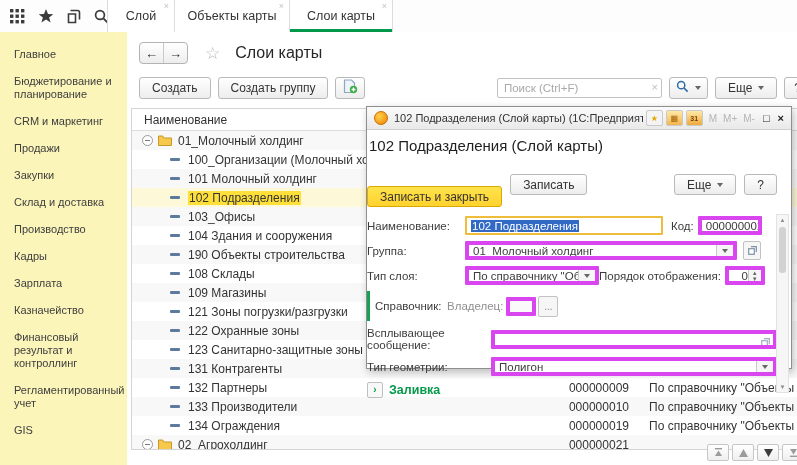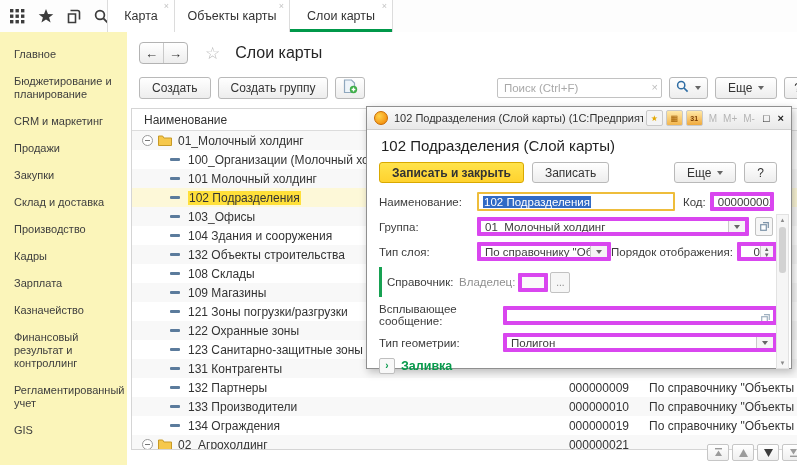--- a/index.html
+++ b/index.html
@@ -68,24 +68,24 @@
   .dlg-titlebar{height:22px;background:linear-gradient(#fbfbfb,#e9e9e9);border-bottom:1px solid #cfcfcf;display:flex;align-items:center;padding:0 7px;font-size:11px;color:#333;}
   .dlg-logo{width:12px;height:12px;border-radius:50%;background:radial-gradient(circle at 35% 35%,#ffd24a,#f07f00);border:1px solid #c96a00;flex:none;}
   .dlg-title{margin-left:6px;flex:1;white-space:nowrap;overflow:hidden;}
   .tb-ico{width:15px;height:14px;border:1px solid #c9c9c9;border-radius:2px;background:#f4f4f4;margin-left:3px;display:flex;align-items:center;justify-content:center;font-size:8px;cursor:pointer;}
   .tb-ico.star{color:#e3a800;}
   .tb-ico.calc{background:linear-gradient(#ffe9a8,#f3b64e);color:#a05c00;}
   .tb-ico.cal{background:linear-gradient(#ffe9a8,#f0a93c);color:#7c3d00;font-size:7px;font-weight:bold;}
   .tb-m{color:#b5b5b5;font-size:10px;margin-left:6px;cursor:pointer;}
   .tb-win{color:#222;font-size:11px;margin-left:8px;cursor:pointer;font-weight:bold;}
 
-  .dlg-body{position:relative;padding:4px 14px 0 12px;font-size:11.5px;color:#3c3c3c;}
+  .dlg-body{position:relative;padding:4px 14px 0 0;font-size:11.5px;color:#3c3c3c;}
   .dlg-heading{font-size:15px;color:#1f1f1f;margin:3px 0 8px 2px;}
   .dlg-buttons{display:flex;align-items:center;gap:8px;margin-bottom:9px;}
-  .btn-primary{background:linear-gradient(#ffe34c,#ffd22e);border:1px solid #d9a900;font-weight:bold;}
+  .btn-primary{background:linear-gradient(#ffe34c,#ffd22e);border:1px solid #d9a900;font-weight:normal;margin-top:24px;}
   .btn-sm{height:21px;font-size:12px;}
   .frow{display:flex;align-items:center;margin-bottom:6px;}
   .flabel{width:98px;flex:none;}
   .flabel.wide{width:124px;}
   .inp{height:19px;box-sizing:border-box;border:4px solid #d946ef;border-radius:1px;background:#fff;display:flex;align-items:center;padding:0 4px;overflow:hidden;white-space:nowrap;}
   .inp.focus{border:2px solid #eebd3b;}
   .sel-text{background:#316ac5;color:#fff;padding:0 1px;}
   .combo{position:relative;padding-right:18px;}
   .combo .cbtn{position:absolute;right:0;top:0;bottom:0;width:16px;border-left:1px solid #c9c9c9;background:#f5f5f5;display:flex;align-items:center;justify-content:center;cursor:pointer;}
   .cbtn .drop-arrow{margin:0;}
@@ -141,21 +141,21 @@
       </span>
       <span class="qicon">
         <svg width="15" height="15" viewBox="0 0 15 15">
             <circle cx="6" cy="6" r="4.4" fill="none" stroke="#3c3c3c" stroke-width="1.7"></circle>
             <line x1="9.4" y1="9.4" x2="13.6" y2="13.6" stroke="#3c3c3c" stroke-width="1.9"></line>
           </svg>
       </span>
     </div>
     <div class="tabs" id="tabs">
         <div class="tab" style="width: 67px;">
-          <span>Карта</span>
+          <span>Слой</span>
           <span class="tab-close">×</span>
         </div>
         <div class="tab" style="width: 115px;">
           <span>Объекты карты</span>
           <span class="tab-close">×</span>
         </div>
         <div class="tab active" style="width: 104px;">
           <span>Слои карты</span>
           <span class="tab-close">×</span>
         </div>
@@ -273,21 +273,21 @@
             <span class="name-cell">
               <span class="dash"></span>
               <span>104 Здания и сооружения</span>
             </span>
             <span class="code-cell"></span>
             <span class="type-cell"></span>
           </div>
           <div class="row item">
             <span class="name-cell">
               <span class="dash"></span>
-              <span>132 Объекты строительства</span>
+              <span>190 Объекты строительства</span>
             </span>
             <span class="code-cell"></span>
             <span class="type-cell"></span>
           </div>
           <div class="row item">
             <span class="name-cell">
               <span class="dash"></span>
               <span>108 Склады</span>
             </span>
             <span class="code-cell"></span>

